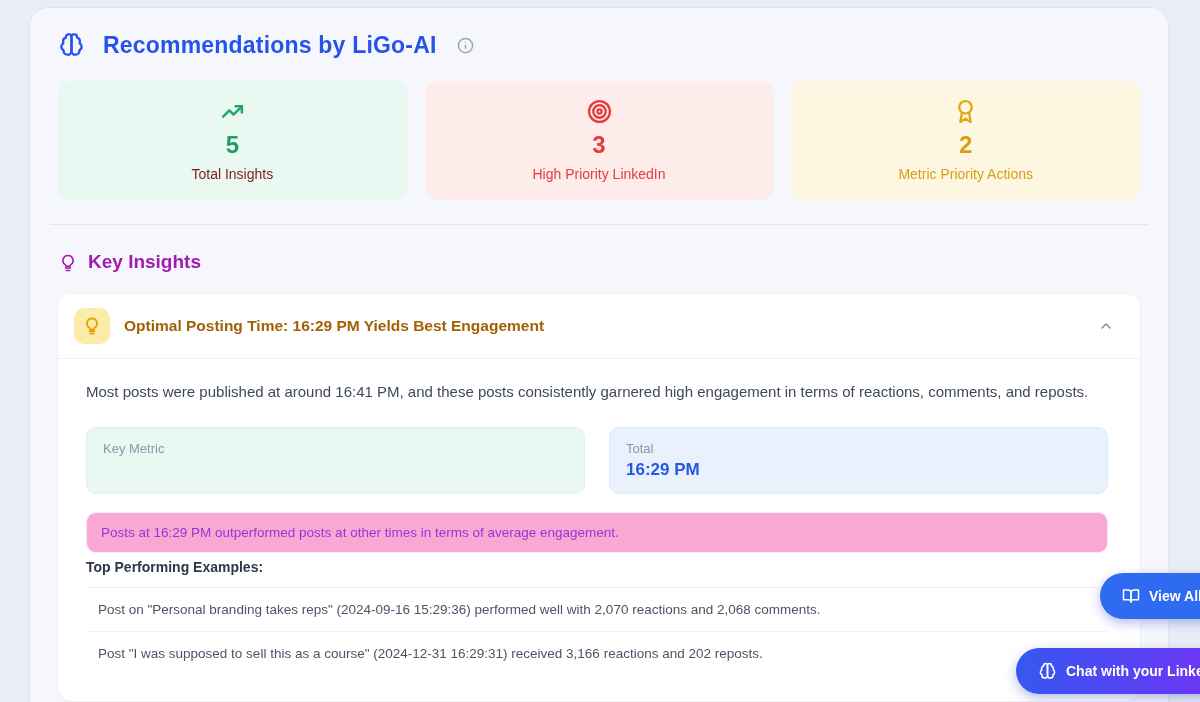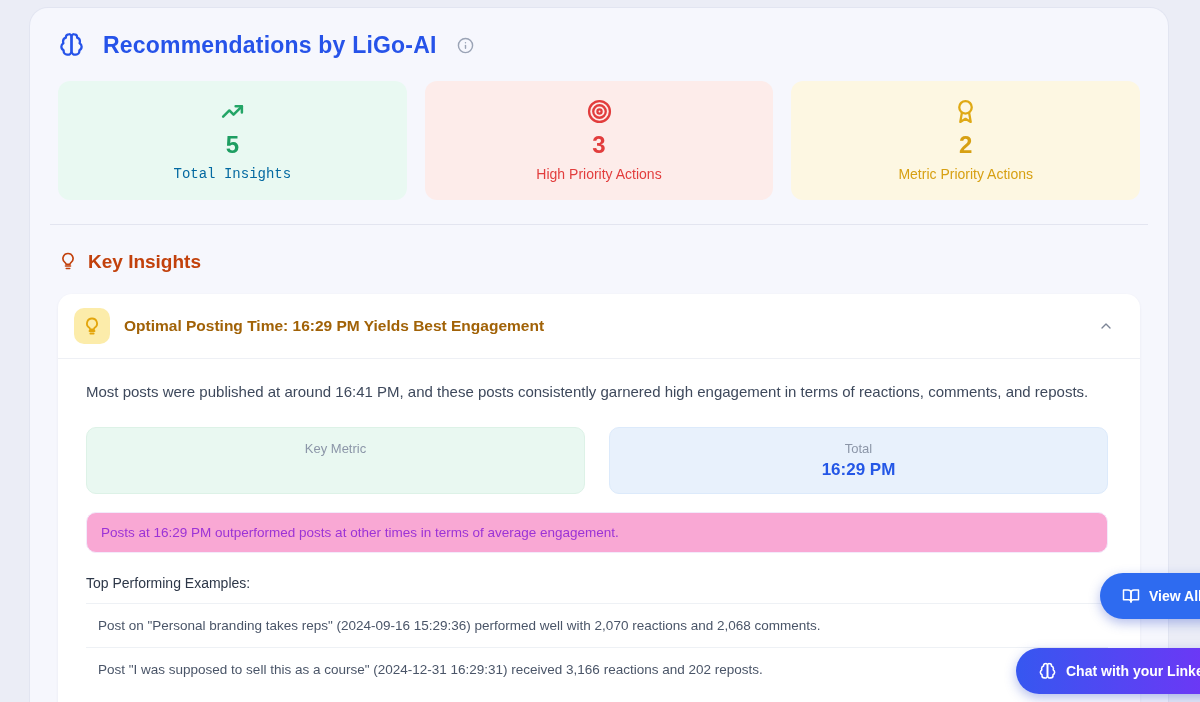--- a/index.html
+++ b/index.html
@@ -28,27 +28,27 @@
     flex: 1; height: 119px; border-radius: 12px;
     display: flex; flex-direction: column; align-items: center; justify-content: center;
     gap: 7px;
   }
   .stat-card.green  { background: #e9f9f2; }
   .stat-card.red    { background: #fdecea; }
   .stat-card.yellow { background: #fdf7e2; }
   .stat-value { font-size: 24px; font-weight: 700; }
   .stat-label { font-size: 14px; }
   .green  .stat-value { color: #1e9e62; }
-  .green  .stat-label { color: #0369a1; font-family: Liberation Mono, monospace; }
+  .green  .stat-label { color: #7f1d1d; }
   .red    .stat-value, .red    .stat-label { color: #e23d3d; }
   .yellow .stat-value, .yellow .stat-label { color: #d7a012; }
   
   .divider { border: none; border-top: 1px solid #e3e5f0; margin: 24px -8px 0 -8px; }
   
-  .section-h { display: flex; align-items: flex-start; gap: 10px; margin-top: 26px; color: #c2410c; }
+  .section-h { display: flex; align-items: flex-end; gap: 10px; margin-top: 26px; color: #a21caf; }
   .section-h .t { font-size: 19px; font-weight: 600; }
   
   .card {
     margin-top: 21px; background: #ffffff; border-radius: 14px;
     box-shadow: 0 1px 3px rgba(30,40,90,.06);
     padding-bottom: 8px;
   }
   .card-hd {
     display: flex; align-items: center; gap: 14px;
     padding: 14px 26px 14px 16px;
@@ -58,36 +58,36 @@
     background: #fcecaa; color: #e3a50c;
     display: flex; align-items: center; justify-content: center;
     flex: 0 0 36px;
   }
   .card-title { font-size: 15.5px; font-weight: 700; color: #a16207; flex: 1; }
   .chev { color: #7c8596; cursor: pointer; background: none; border: none; display: flex; }
   .card-sep { border: none; border-top: 1px solid #eef0f5; }
   .card-body { padding: 20px 32px 18px 28px; }
   .desc { font-size: 15px; color: #3e495c; line-height: 1.75; max-width: 1010px; }
   
-  .metrics { display: flex; gap: 24px; margin-top: 22px; text-align: center; }
+  .metrics { display: flex; gap: 24px; margin-top: 22px; }
   .m-card { flex: 1; border-radius: 10px; padding: 13px 16px; }
   .m-card.green { background: #e9f8f1; border: 1px solid #ddf2e7; }
   .m-card.blue  { background: #e8f1fc; border: 1px solid #dceafb; }
   .m-label { font-size: 13px; color: #8c96a8; margin-bottom: 4px; }
   .m-value { font-size: 17px; font-weight: 700; }
   .m-card.green .m-value { color: #0d9c64; }
   .m-card.blue  .m-value { color: #2457e6; }
   
   .banner {
     margin-top: 18px; background: #f9a8d4; border: 1px solid #f3eafb;
     border-radius: 10px; padding: 12px 14px;
     font-size: 13.5px; color: #9c33d6;
   }
   
-  .ex-label { margin-top: 22px; font-size: 14px; color: #2d3748; font-weight: 400; }
+  .ex-label { margin-top: 6px; font-size: 14px; color: #2d3748; font-weight: 700; }
   .ex-list { margin-top: 12px; }
   .ex-item { font-size: 13.5px; color: #4a5568; padding: 14px 12px; }
   .ex-sep { border: none; border-top: 1px solid #eef1f5; }
   
   .fab {
     position: absolute; height: 46px;
     display: flex; align-items: center; gap: 9px;
     border: none; border-radius: 24px;
     color: #ffffff; font-family: "Liberation Sans", sans-serif;
     font-size: 14px; font-weight: 700;
@@ -135,21 +135,21 @@
     </div>
     <div class="stat-card red">
       <span style="color:#e23d3d">
         <svg width="25" height="25" viewBox="0 0 24 24" fill="none" stroke="currentColor" stroke-width="2.2">
           <circle cx="12" cy="12" r="10"></circle>
             <circle cx="12" cy="12" r="6"></circle>
             <circle cx="12" cy="12" r="2"></circle>
         </svg>
       </span>
       <span class="stat-value">3</span>
-      <span class="stat-label">High Priority Actions</span>
+      <span class="stat-label">High Priority LinkedIn</span>
     </div>
     <div class="stat-card yellow">
       <span style="color:#dfa915">
         <svg width="25" height="25" viewBox="0 0 24 24" fill="none" stroke="currentColor" stroke-width="2.2" stroke-linecap="round" stroke-linejoin="round">
           <circle cx="12" cy="8" r="6"></circle>
             <path d="M15.5 13.4 17 22l-5-3-5 3 1.5-8.6"></path>
         </svg>
       </span>
       <span class="stat-value">2</span>
       <span class="stat-label">Metric Priority Actions</span>

